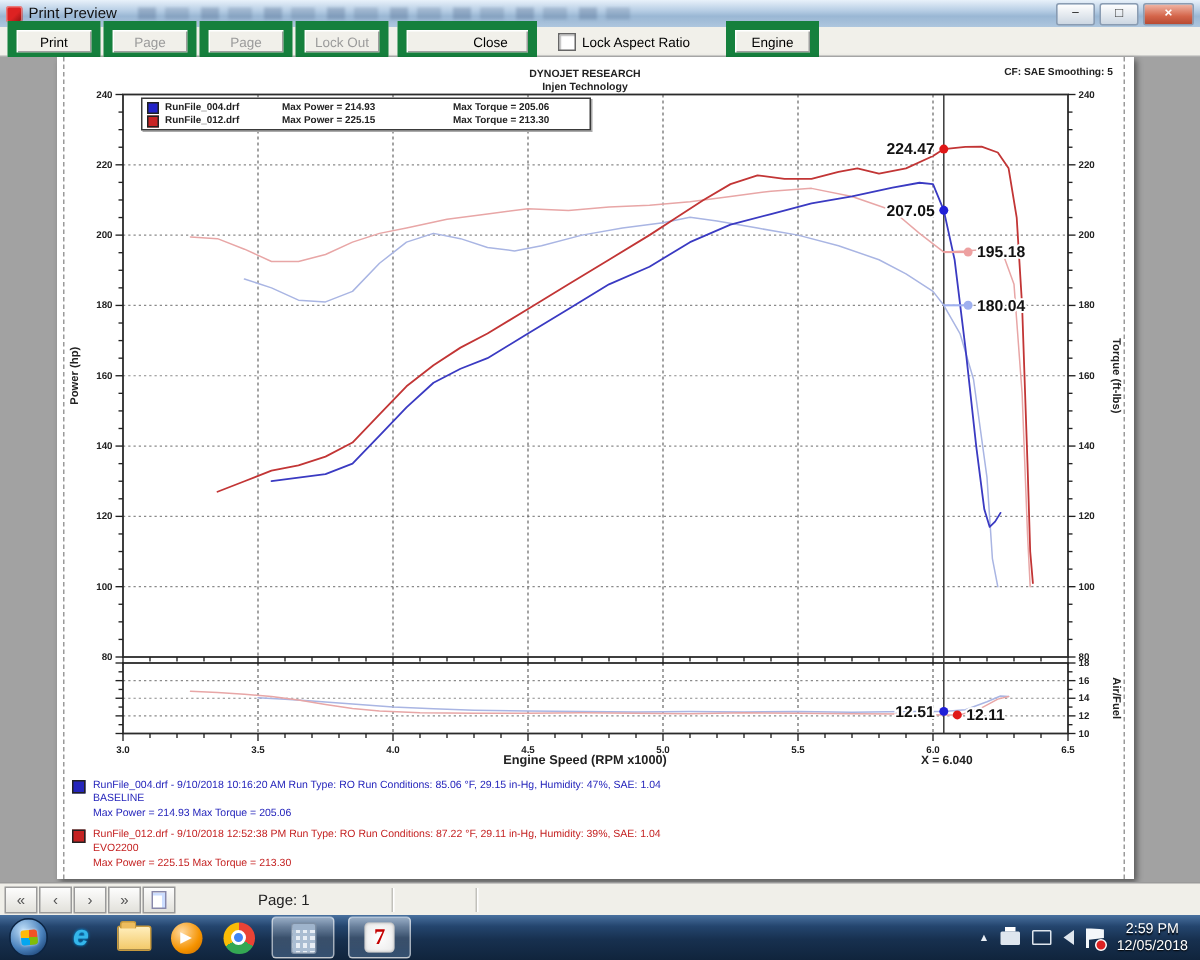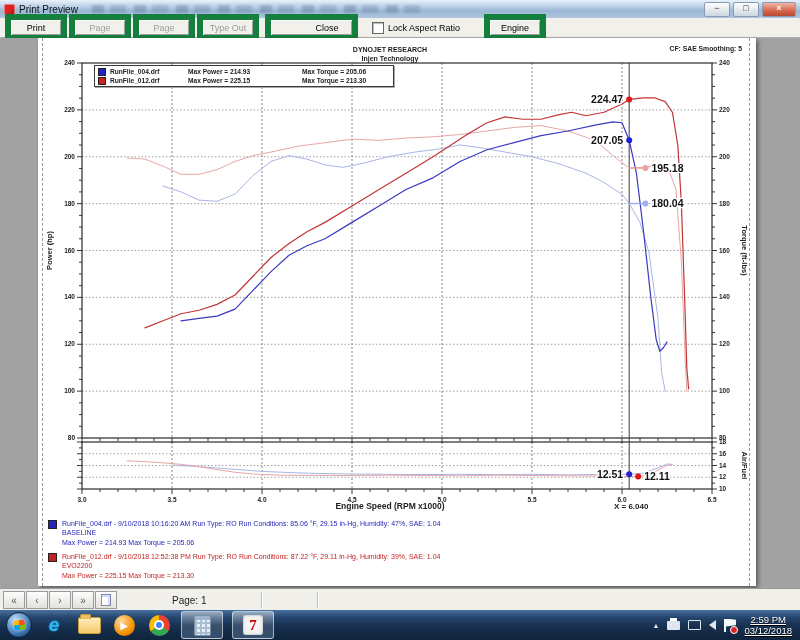--- a/index.html
+++ b/index.html
@@ -87,21 +87,21 @@
   .tr-caret{color:#e8eef5;font-size:7px;}
   .tr-printer{width:13px;height:9px;background:#dfe6ee;border-radius:1px;position:relative;}
   .tr-printer:before{content:"";position:absolute;top:-3px;left:3px;width:7px;height:3px;background:#fff;}
   .tr-net{width:11px;height:8px;border:1.5px solid #dfe6ee;border-radius:1px;}
   .tr-vol{width:0;height:0;border:5px solid transparent;border-right:7px solid #dfe6ee;border-left:none;}
   .tr-flag{width:10px;height:8px;background:#f4f7fa;clip-path:polygon(0 0,100% 15%,100% 85%,0 100%);position:relative;}
   .tr-flagwrap{position:relative;width:12px;height:13px;}
   .tr-flagwrap:before{content:"";position:absolute;left:0;top:0;width:1.5px;height:13px;background:#f4f7fa;}
   .tr-flagwrap .tr-flag{position:absolute;left:1.5px;top:0;}
   .tr-badge{position:absolute;right:-2px;bottom:-2px;width:6px;height:6px;border-radius:50%;background:#d22;border:1px solid #fff;}
-  .clock{color:#fff;font-size:9.5px;line-height:11px;text-align:center;margin-right:2px;text-shadow:0 1px 1px #000;text-decoration:underline;}
+  .clock{color:#fff;font-size:9.5px;line-height:11px;text-align:center;margin-right:2px;text-shadow:0 1px 1px #000;}
 </style>
 </head>
 <body>
 
 <div class="screen">
 
   <div class="titlebar">
     <span class="app-icon"></span>
     <span class="win-title">Print Preview</span>
     <span class="faded-text"></span>
@@ -109,21 +109,21 @@
       <span class="wbtn">−</span>
       <span class="wbtn">□</span>
       <span class="wbtn close">×</span>
     </span>
   </div>
 
   <div class="toolbar">
     <span class="tbtn">Print</span>
     <span class="tbtn disabled">Page</span>
     <span class="tbtn disabled">Page</span>
-    <span class="tbtn disabled">Type Out</span>
+    <span class="tbtn disabled">Lock Out</span>
     <span class="tbtn gap">Close</span>
     <span class="cb"></span>
     <span class="cb-label">Lock Aspect Ratio</span>
     <span class="tbtn">Engine</span>
   </div>
 
   <div class="preview">
     <div class="page">
       <div class="guide" style="left:4px"></div>
       <div class="guide" style="left:711px"></div>
@@ -442,17 +442,17 @@
       <span class="tr-caret">▲</span>
       <span class="tr-printer"></span>
       <span class="tr-net"></span>
       <span class="tr-vol"></span>
       <span class="tr-flagwrap">
           <span class="tr-flag"></span>
           <span class="tr-badge"></span>
         </span>
       <span class="clock">
         <div>2:59 PM</div>
-        <div>03/12/2018</div>
+        <div>12/05/2018</div>
       </span>
     </span>
   </div>
 </div>
 
 </body></html>

